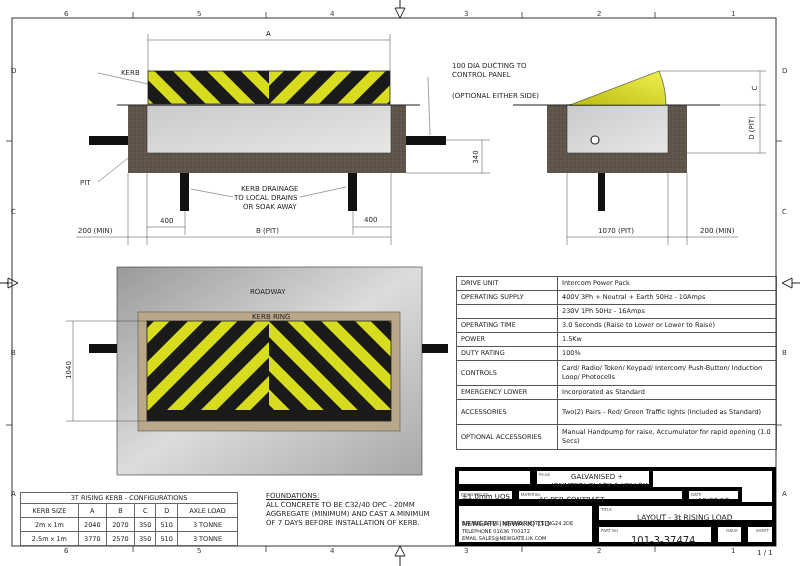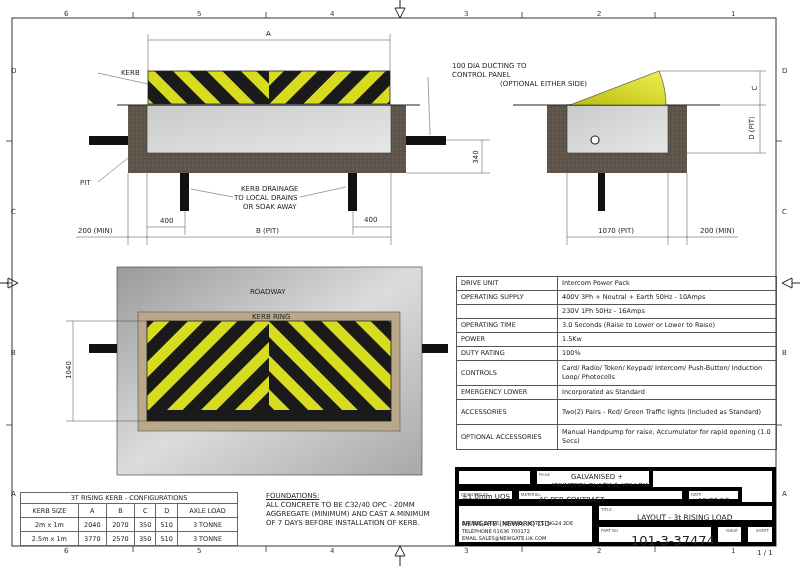--- a/index.html
+++ b/index.html
@@ -165,21 +165,21 @@
 <div class="zone" style="left:11px;top:490px;">A</div>
 <div class="zone" style="left:782px;top:67px;">D</div>
 <div class="zone" style="left:782px;top:208px;">C</div>
 <div class="zone" style="left:782px;top:349px;">B</div>
 <div class="zone" style="left:782px;top:490px;">A</div>
 
 <div class="t" style="left:266px;top:30px;">A</div>
 <div class="t" style="left:76px;top:69px;margin-left:45px;">KERB</div>
 <div class="t" style="left:452px;top:62px;">100 DIA DUCTING TO</div>
 <div class="t" style="left:452px;top:71px;">CONTROL PANEL</div>
-<div class="t" style="left:452px;top:80px;margin-left:48px;">(OPTIONAL EITHER SIDE)</div>
+<div class="t" style="left:452px;top:92px;">(OPTIONAL EITHER SIDE)</div>
 <div class="t" style="left:80px;top:179px;">PIT</div>
 <div class="t" style="left:241px;top:185px;">KERB DRAINAGE</div>
 <div class="t" style="left:234px;top:194px;">TO LOCAL DRAINS</div>
 <div class="t" style="left:243px;top:203px;">OR SOAK AWAY</div>
 <div class="t" style="left:469px;top:153px;transform:rotate(-90deg);">340</div>
 <div class="t" style="left:160px;top:217px;">400</div>
 <div class="t" style="left:364px;top:216px;">400</div>
 <div class="t" style="left:78px;top:227px;">200 (MIN)</div>
 <div class="t" style="left:256px;top:227px;">B (PIT)</div>
 
@@ -300,21 +300,21 @@
   <div class="t" style="left:3px;top:13px;font-size:5px;">BRUNEL DRIVE, NEWARK, NOTTS. NG24 2DE</div>
   <div class="t" style="left:3px;top:21px;font-size:5px;">TELEPHONE 01636 700172</div>
   <div class="t" style="left:3px;top:28px;font-size:5px;">EMAIL SALES@NEWGATE.UK.COM</div>
 </div>
 <div class="tb" style="left:595px;top:502px;width:181px;height:22px;">
   <div class="lbl">TITLE</div>
   <div class="t" style="left:38px;top:8px;font-size:7.5px;">LAYOUT - 3t RISING LOAD</div>
 </div>
 <div class="tb" style="left:595px;top:523px;width:120px;height:23px;">
   <div class="lbl">PART No</div>
-  <div class="t" style="left:32px;top:10px;font-size:13px;">101-3-37474</div>
+  <div class="t" style="left:32px;top:10px;font-size:10px;">101-3-37474</div>
 </div>
 <div class="tb" style="left:714px;top:523px;width:31px;height:23px;">
   <div class="lbl" style="left:8px;">ISSUE</div>
   <div class="t" style="left:10px;top:10px;"></div>
 </div>
 <div class="tb" style="left:744px;top:523px;width:32px;height:23px;">
   <div class="lbl" style="left:8px;">SHEET</div>
   <div class="t" style="left:9px;top:22px;">1 / 1</div>
 </div>
 

